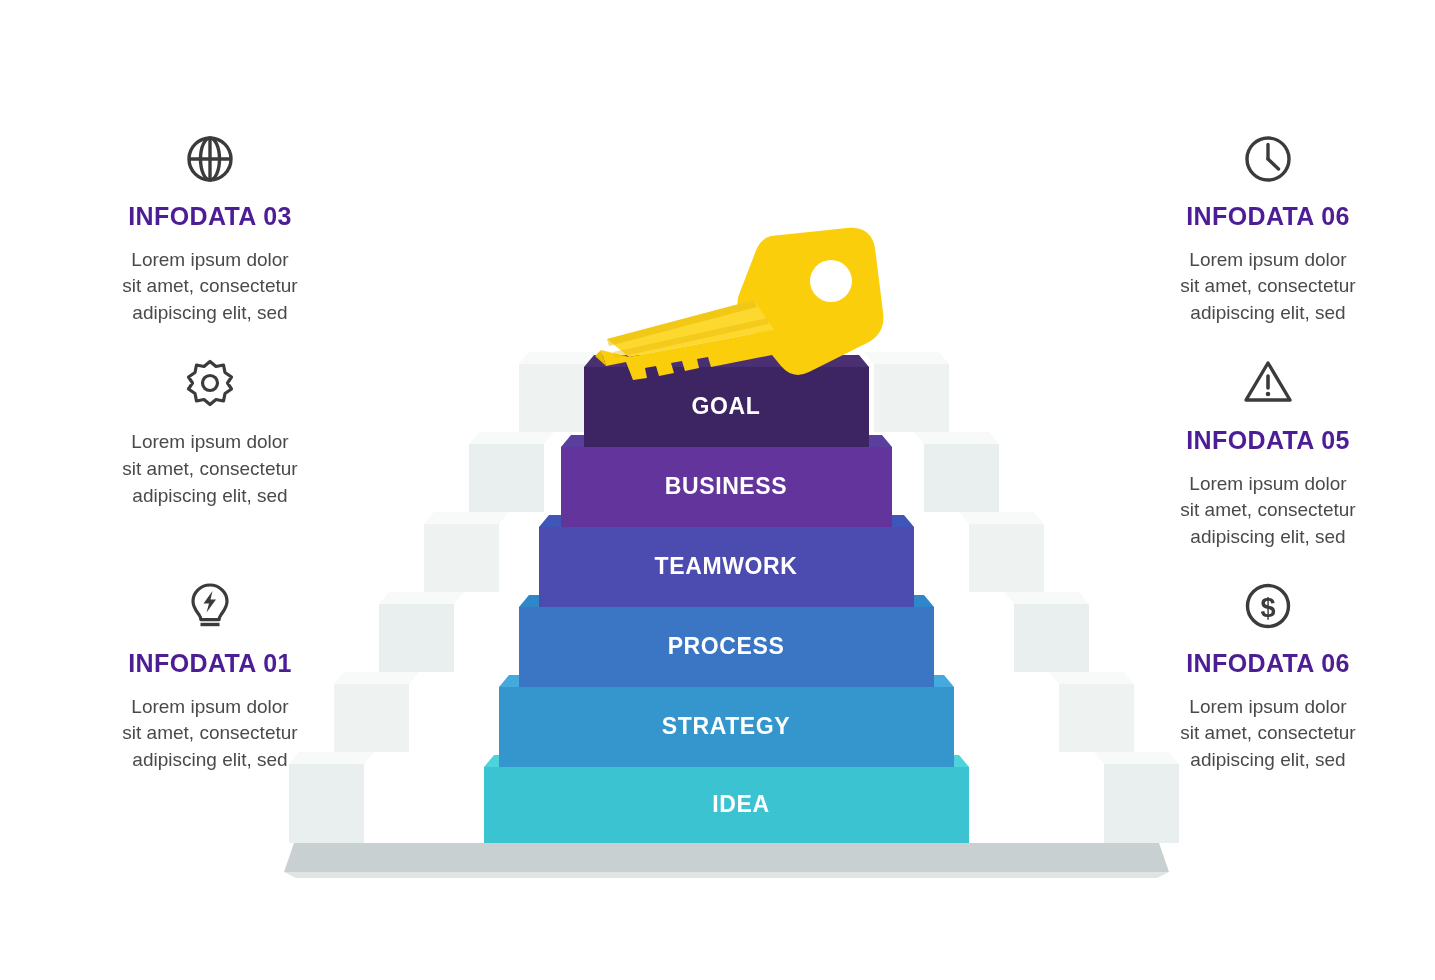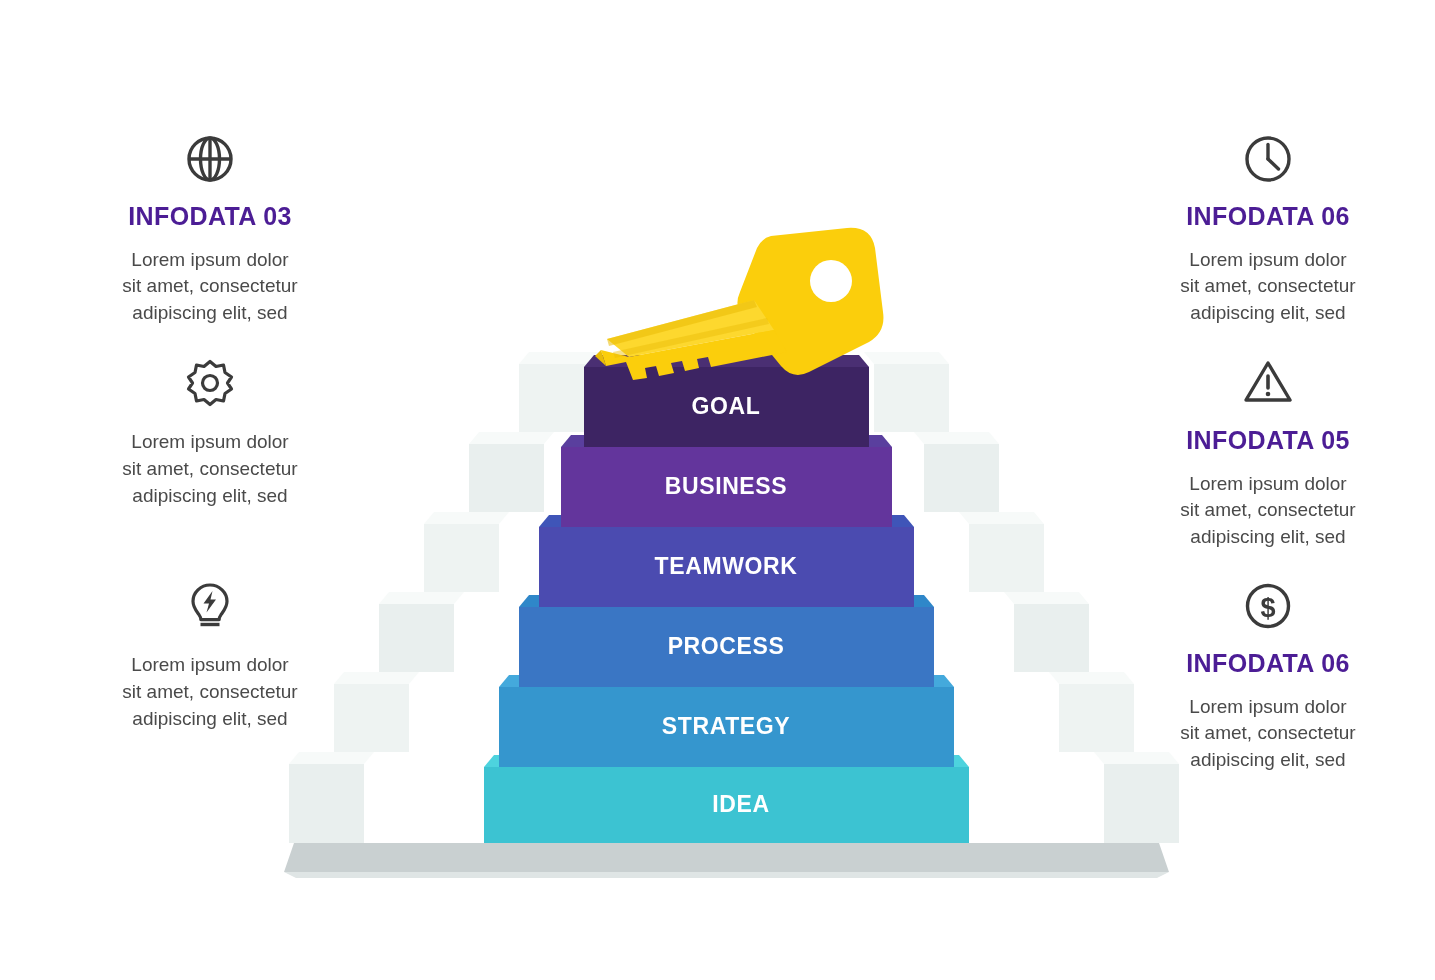--- a/index.html
+++ b/index.html
@@ -219,20 +219,21 @@
   <div class="info l1">
     <span class="info-icon">
       <svg width="56" height="56" viewBox="0 0 56 56">
         <path d="M28 7 C18.6 7 11 14.4 11 23.3 C11 29.3 14.5 33.2 16.8 36.4
                  C18.3 38.5 18.8 40 18.8 41.6 L37.2 41.6 C37.2 40 37.7 38.5 39.2 36.4
                  C41.5 33.2 45 29.3 45 23.3 C45 14.4 37.4 7 28 7 Z" fill="none" stroke="#3b3b3b" stroke-width="3.2" stroke-linejoin="round"></path>
         <line x1="18.5" y1="46.5" x2="37.5" y2="46.5" stroke="#3b3b3b" stroke-width="3.4"></line>
         <polygon points="30.5,13 21.5,25.5 27,25.5 24.5,34.5 34,21.5 28.5,21.5" fill="#3b3b3b"></polygon>
       </svg>
     </span>
+    <p class="info-title">INFODATA 01</p>
     <p class="info-desc">
       <span>Lorem ipsum dolor</span><br>
       <span>sit amet, consectetur</span><br>
       <span>adipiscing elit, sed</span>
     </p>
   </div>
 
   <div class="info r4">
     <span class="info-icon">
       <svg width="56" height="56" viewBox="0 0 56 56">

